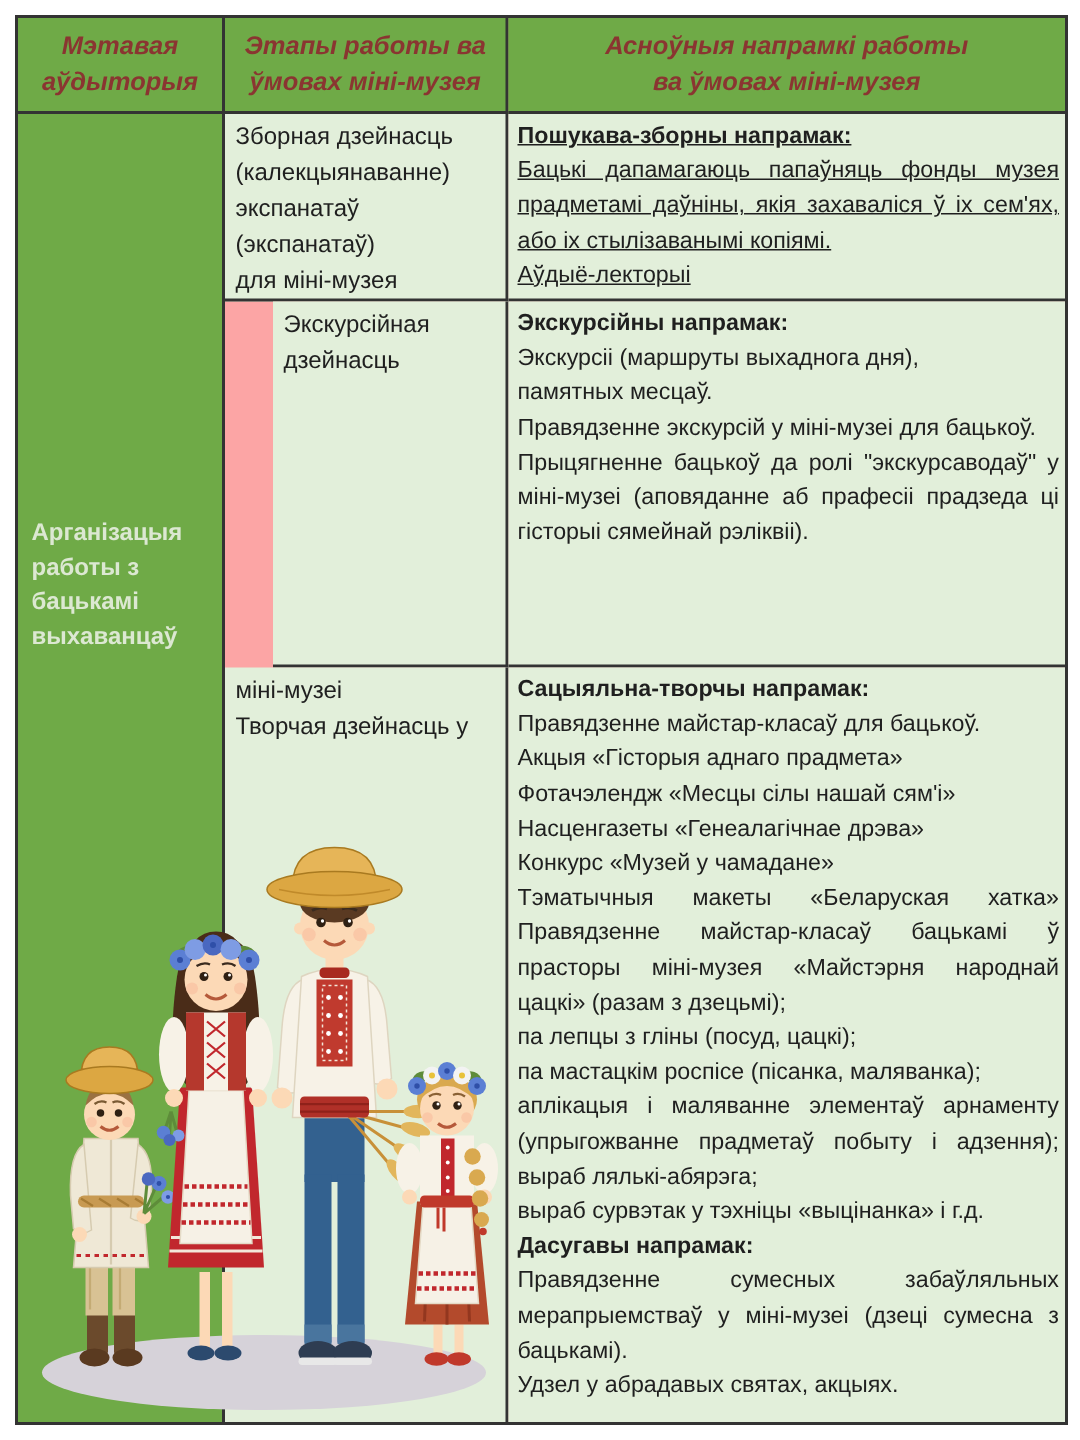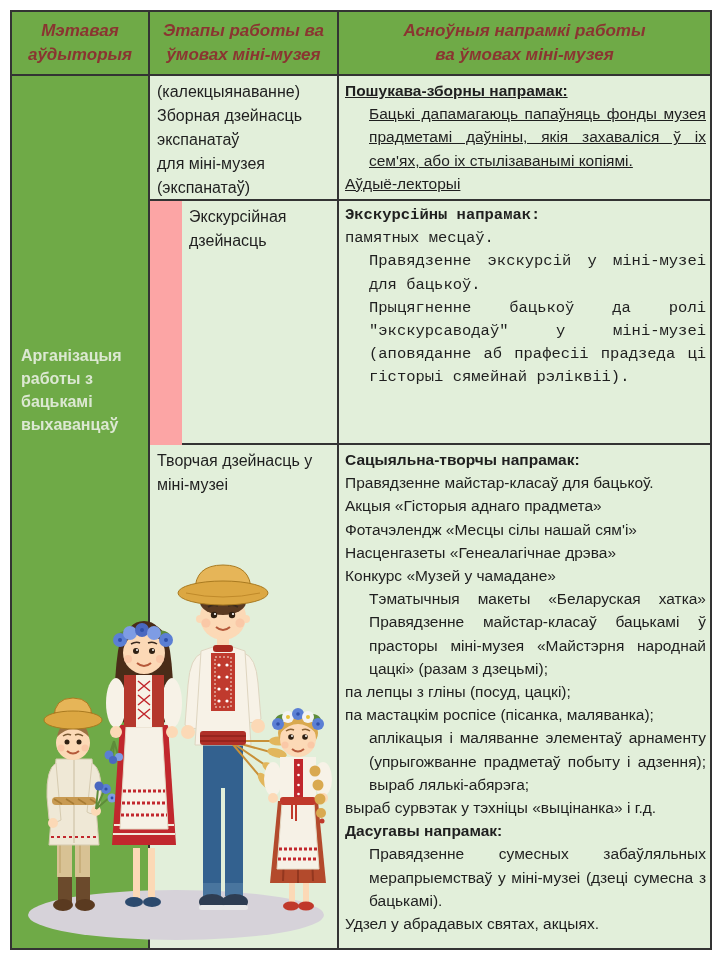--- a/index.html
+++ b/index.html
@@ -30,21 +30,21 @@
     font-weight:bold;font-size:16px;line-height:23px;color:#dce8d2;
   }
   .stage{
     font-size:16px;line-height:24px;padding:4px 4px 2px 7px;text-align:left;
   }
   .dirs{
     font-size:15.5px;line-height:23.2px;padding:3px 4px 2px 6px;text-align:left;
   }
   .para{margin:0;}
   .para.b{font-weight:bold;}
-  .para.j{text-align:justify;margin-left:24px;}
+  .para.j{text-align:justify;}
   .illu{position:absolute;left:16px;top:553px;width:322px;height:400px;z-index:5;}
 </style>
 </head>
 <body>
 
 <div class="tbl">
 
   <div class="cell green hcell bR bB">
       <div class="line">Мэтавая</div>
       <div class="line">аўдыторыя</div>
@@ -56,46 +56,47 @@
   <div class="cell green hcell bB">
       <div class="line">Асноўныя напрамкі работы</div>
       <div class="line">ва ўмовах міні-музея</div>
     </div>
 
   <div class="cell green audience bR">
     <div class="audience-text">Арганізацыя работы з бацькамі выхаванцаў</div>
   </div>
 
   <div class="cell light stage bR bB" style="grid-column:2;grid-row:2;">
+      <div class="line">Зборная дзейнасць</div>
       <div class="line">(калекцыянаванне)</div>
-      <div class="line">Зборная дзейнасць</div>
       <div class="line">экспанатаў</div>
+      <div class="line">(экспанатаў)</div>
       <div class="line">для міні-музея</div>
-      <div class="line">(экспанатаў)</div>
     </div>
   <div class="cell light dirs bB" style="grid-column:3;grid-row:2;text-decoration:underline;">
       <div class="para b">Пошукава-зборны напрамак:</div>
       <div class="para j">Бацькі дапамагаюць папаўняць фонды музея прадметамі даўніны, якія захаваліся ў іх сем'ях, або іх стылізаванымі копіямі.</div>
       <div class="para">Аўдыё-лекторыі</div>
     </div>
 
   <div class="cell light stage bR bB" style="grid-column:2;grid-row:3;margin-left:32px;">
       <div class="line">Экскурсійная</div>
       <div class="line">дзейнасць</div>
     </div>
-  <div class="cell light dirs bB" style="grid-column:3;grid-row:3;font-family:Liberation Mono, monospace;">
+  <div class="cell light dirs bB" style="grid-column:3;grid-row:3;">
       <div class="para b">Экскурсійны напрамак:</div>
+      <div class="para">Экскурсіі (маршруты выхаднога дня),</div>
       <div class="para">памятных месцаў.</div>
       <div class="para j">Правядзенне экскурсій у міні-музеі для бацькоў.</div>
       <div class="para j">Прыцягненне бацькоў да ролі "экскурсаводаў" у міні-музеі (аповяданне аб прафесіі прадзеда ці гісторыі сямейнай рэліквіі).</div>
     </div>
 
   <div class="cell light stage bR" style="grid-column:2;grid-row:4;">
+      <div class="line">міні-музеі</div>
       <div class="line">Творчая дзейнасць у</div>
-      <div class="line">міні-музеі</div>
     </div>
   <div class="cell light dirs" style="grid-column:3;grid-row:4;">
       <div class="para b">Сацыяльна-творчы напрамак:</div>
       <div class="para">Правядзенне майстар-класаў для бацькоў.</div>
       <div class="para">Акцыя «Гісторыя аднаго прадмета»</div>
       <div class="para">Фотачэлендж «Месцы сілы нашай сям'і»</div>
       <div class="para">Насценгазеты «Генеалагічнае дрэва»</div>
       <div class="para">Конкурс «Музей у чамадане»</div>
       <div class="para j">Тэматычныя макеты «Беларуская хатка» Правядзенне майстар-класаў бацькамі ў прасторы міні-музея «Майстэрня народнай цацкі» (разам з дзецьмі);</div>
       <div class="para">па лепцы з гліны (посуд, цацкі);</div>

